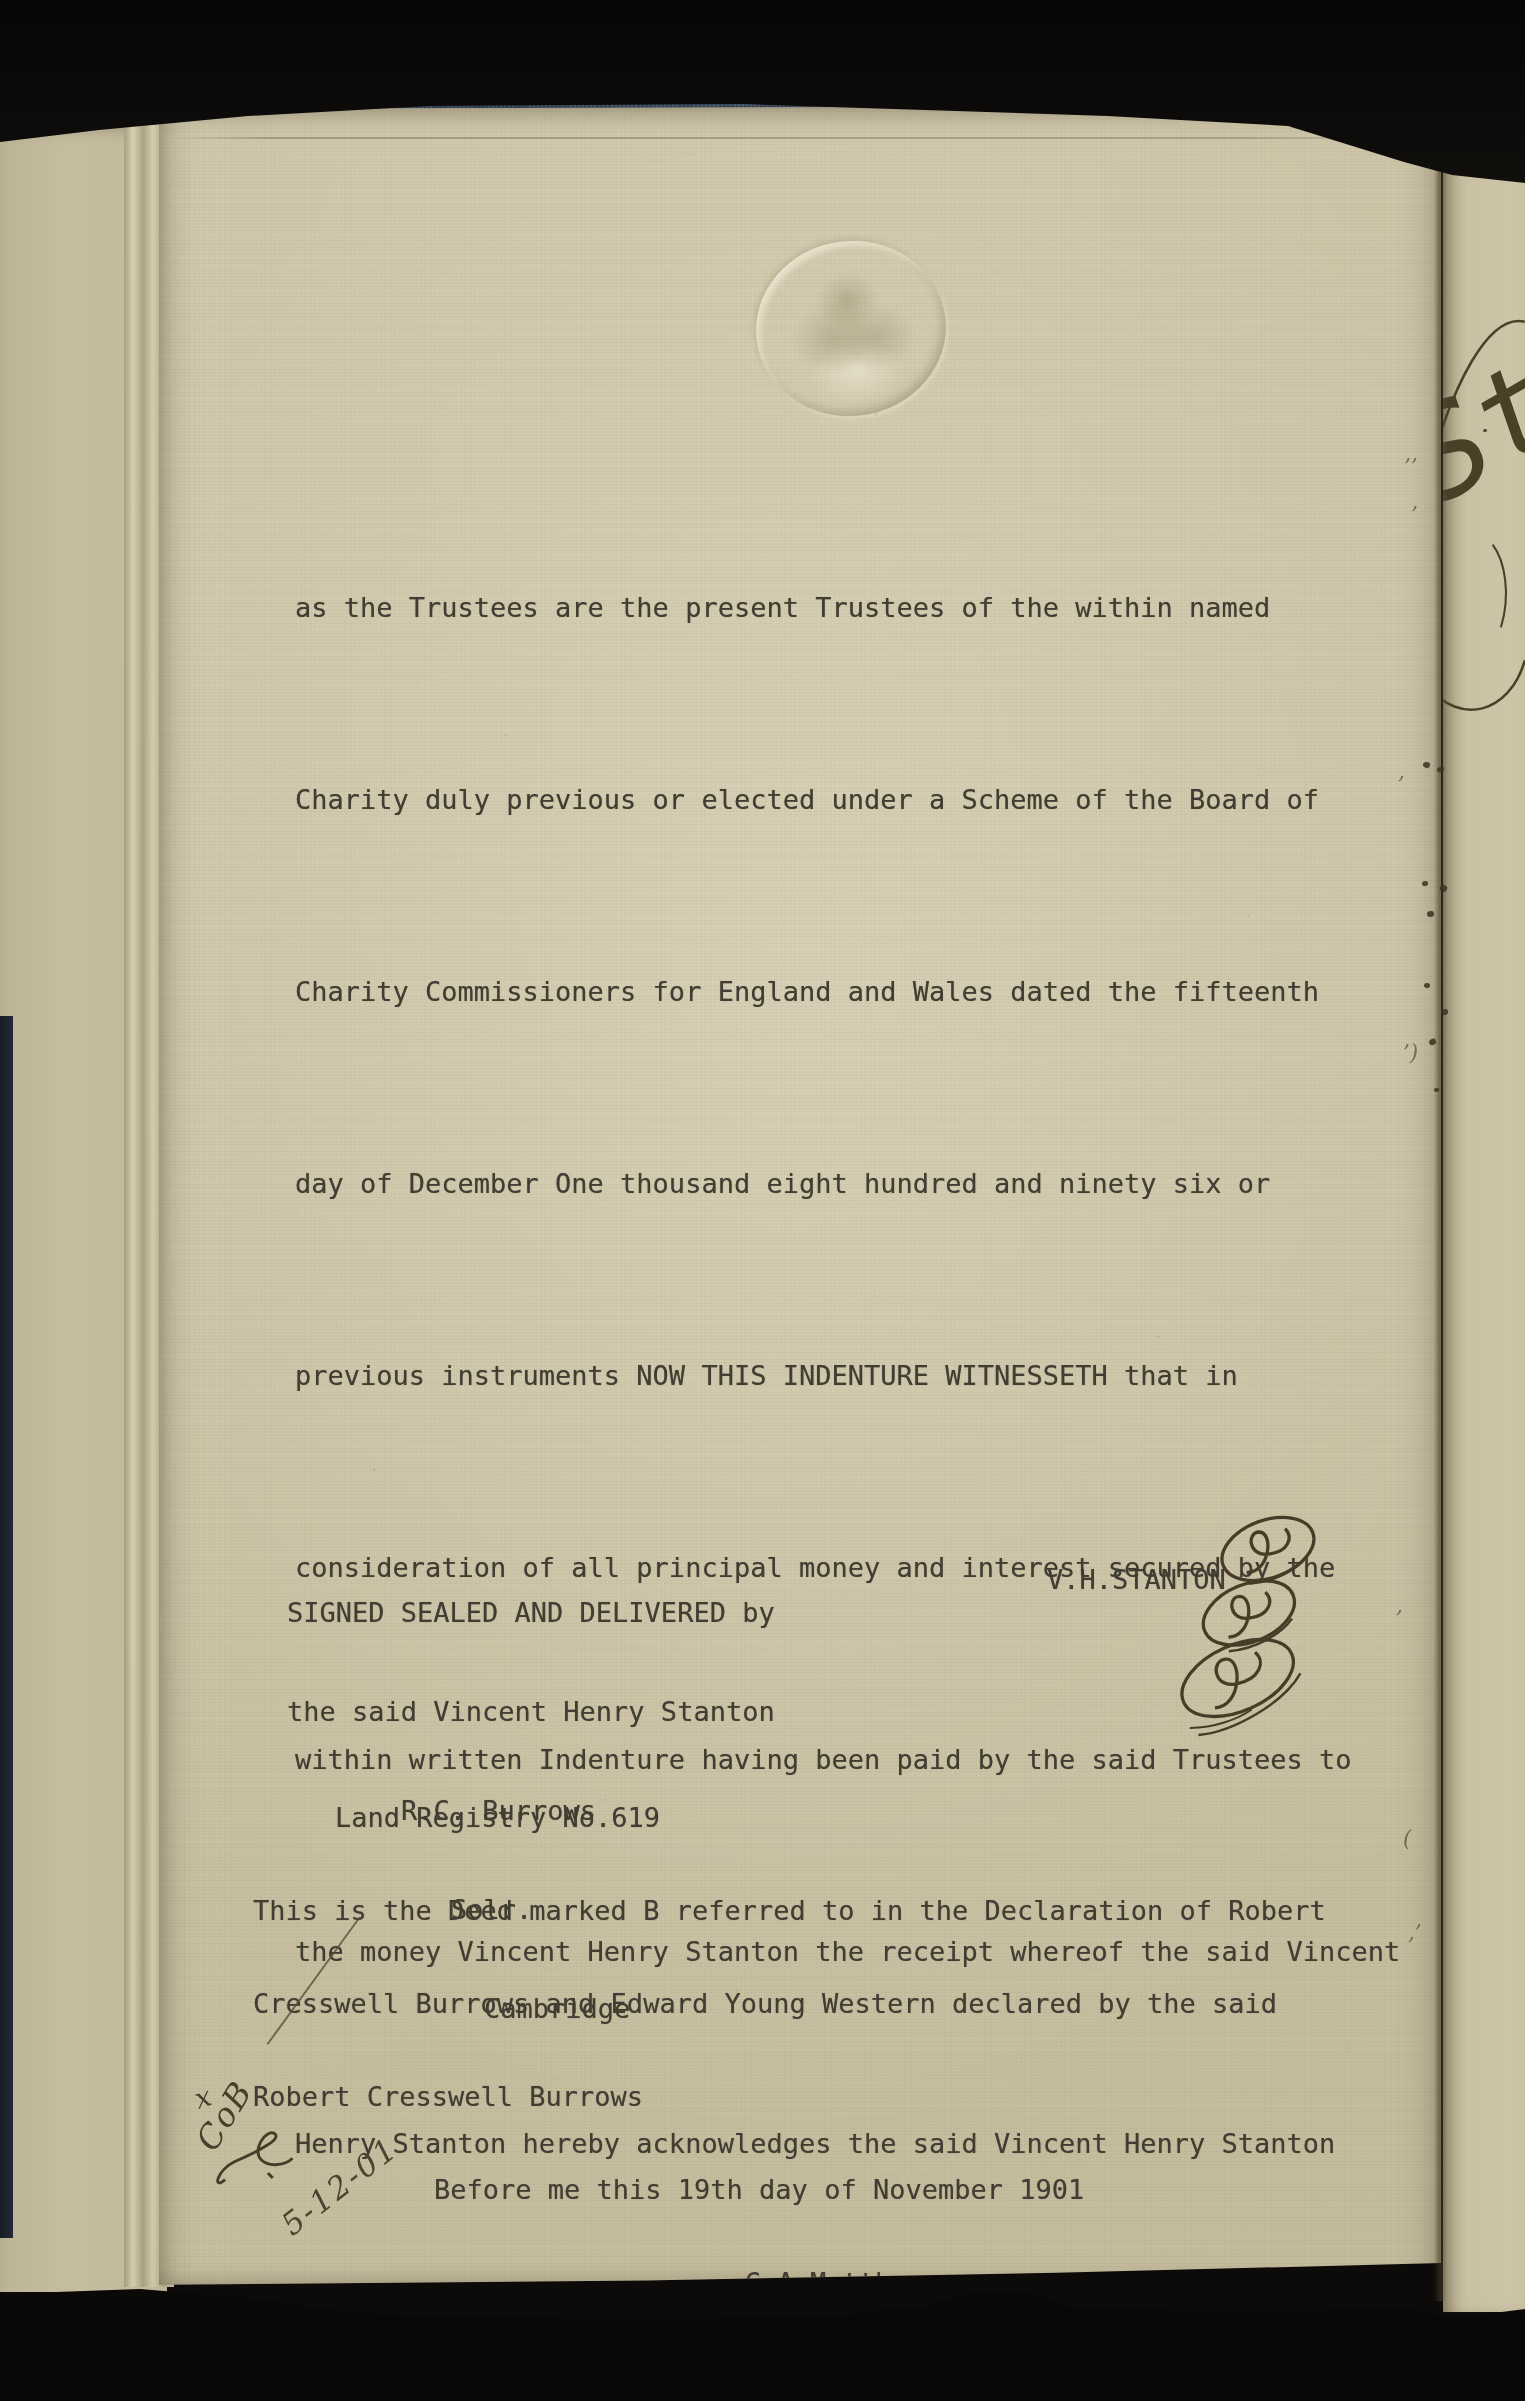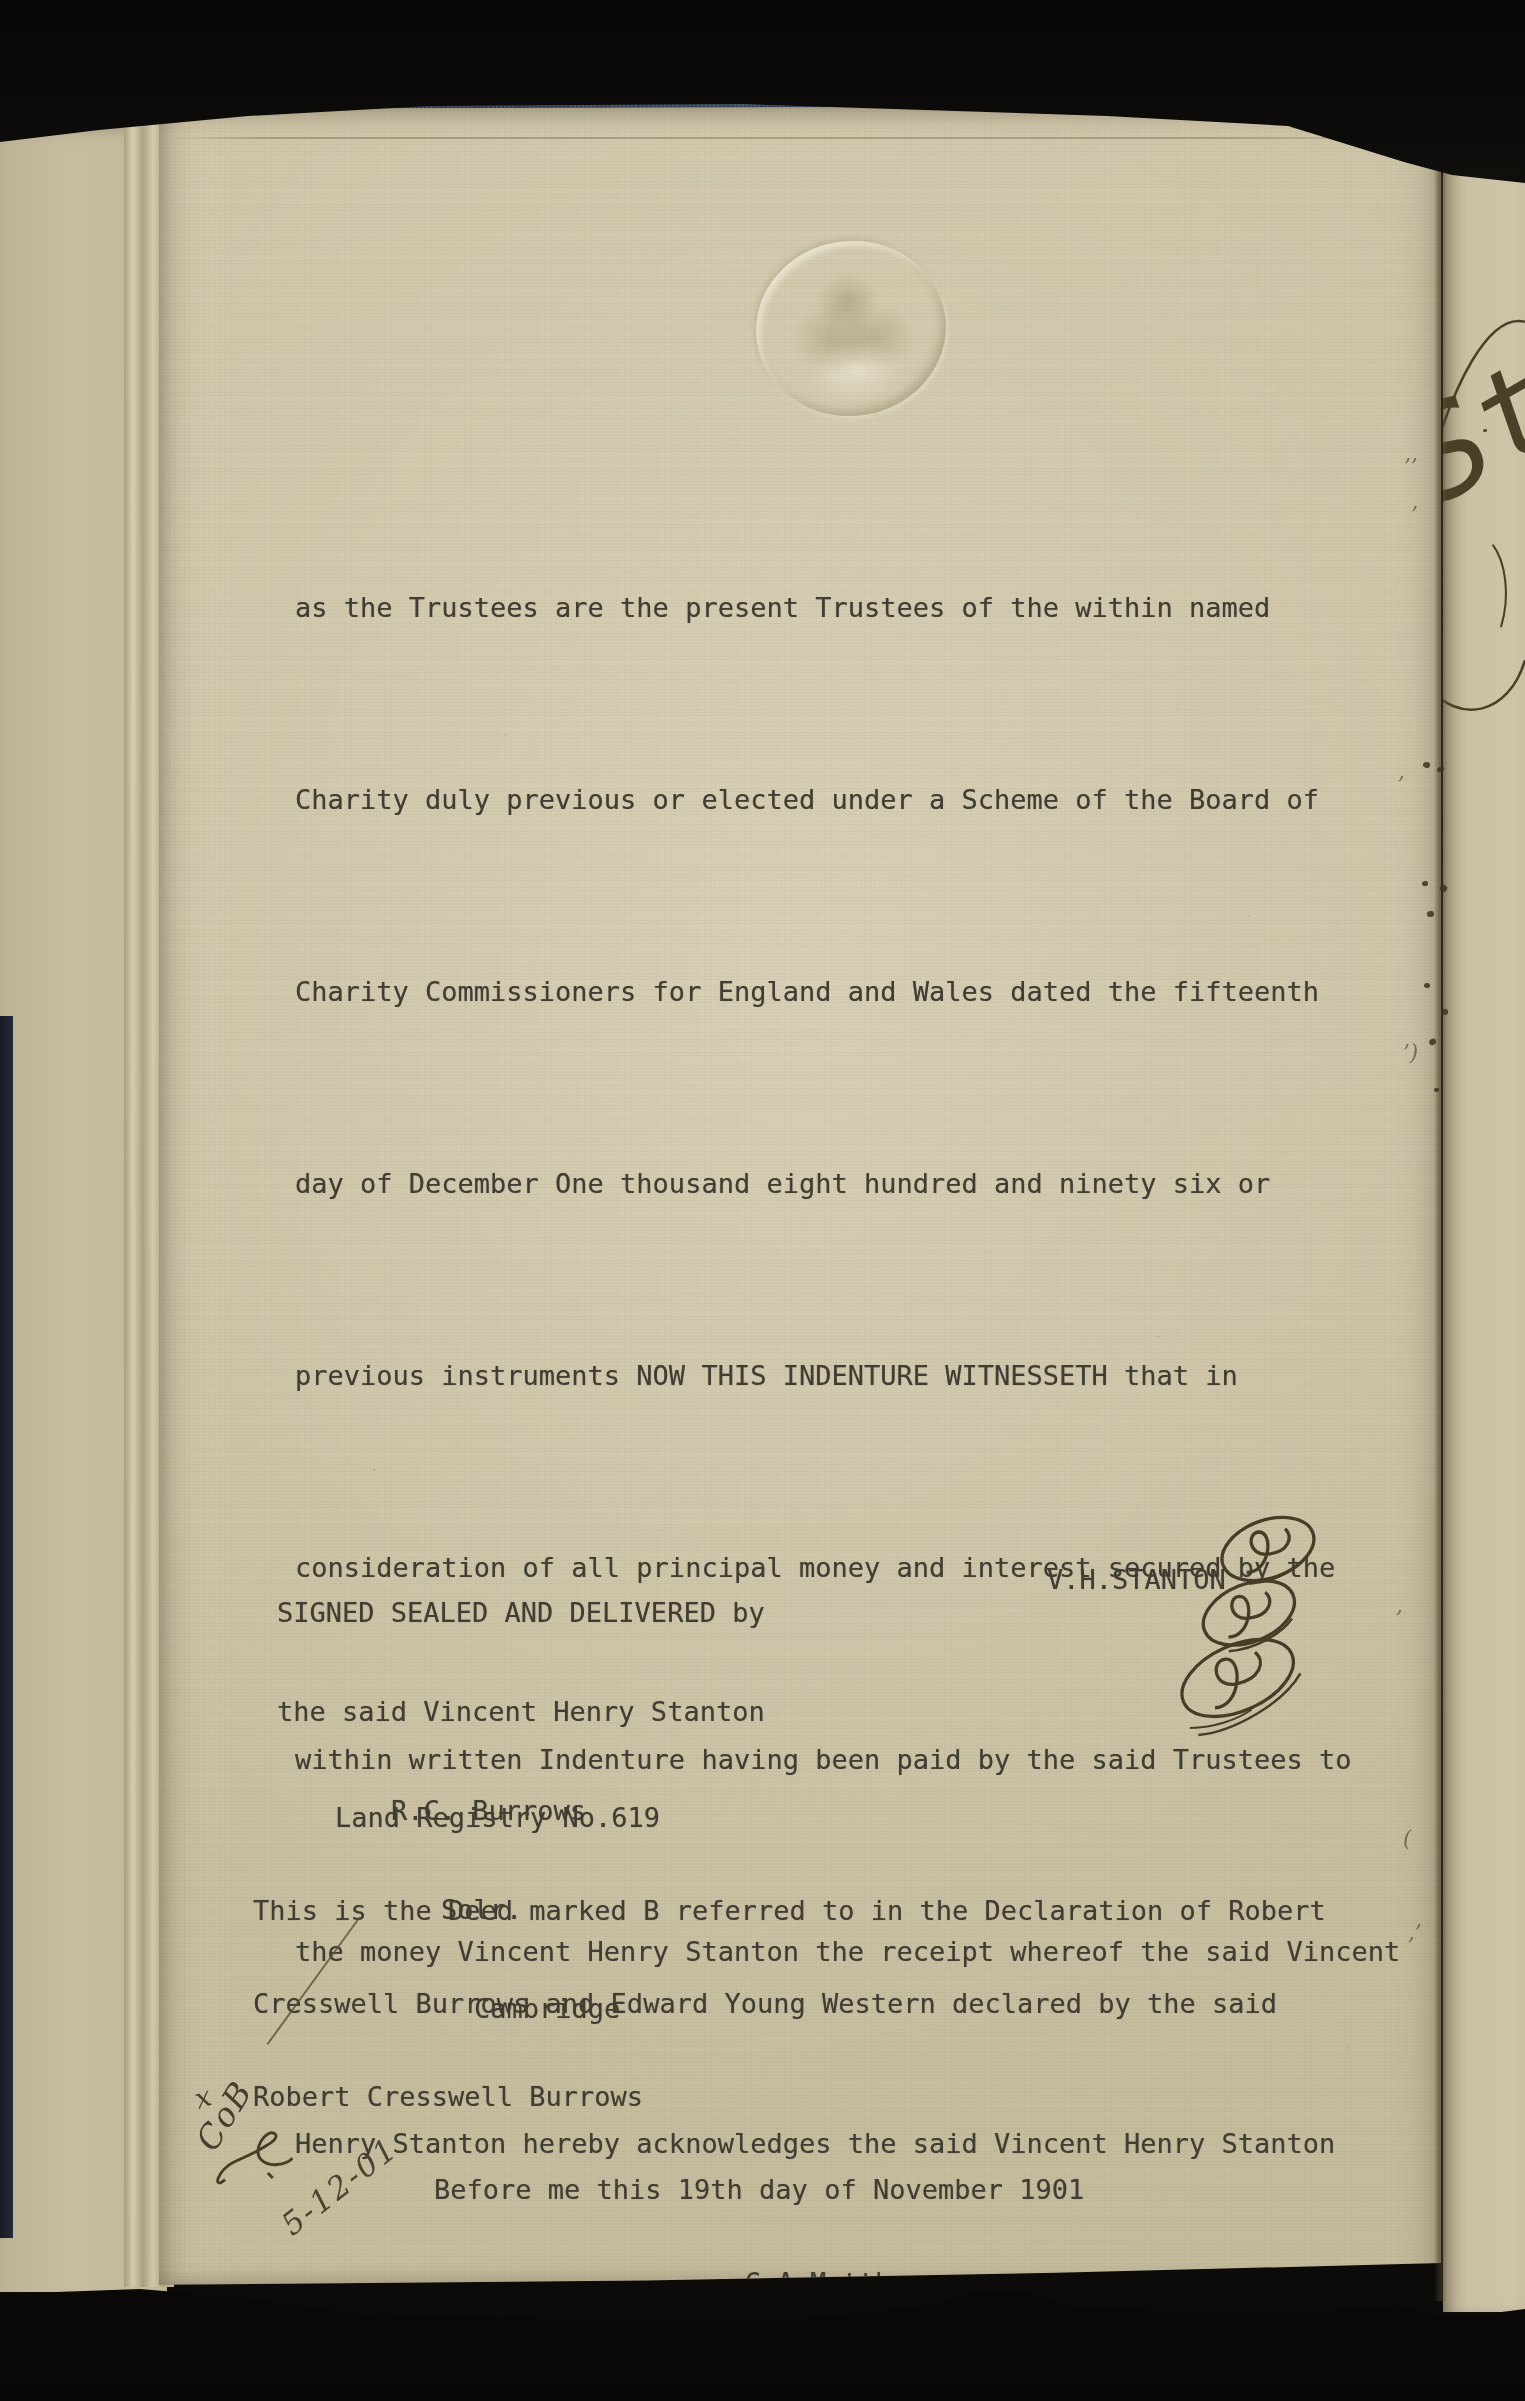--- a/index.html
+++ b/index.html
@@ -111,21 +111,21 @@
     background:
       radial-gradient(30% 28% at 50% 30%,rgba(110,96,62,.28),rgba(0,0,0,0) 70%),
       radial-gradient(40% 36% at 38% 55%,rgba(110,96,62,.24),rgba(0,0,0,0) 70%),
       radial-gradient(38% 34% at 66% 58%,rgba(110,96,62,.22),rgba(0,0,0,0) 70%),
       radial-gradient(46% 30% at 50% 80%,rgba(255,252,235,.4),rgba(0,0,0,0) 70%);
     filter:blur(0.8px);
   }
   
   .typed{color:#413d32;text-shadow:0 0 0.8px rgba(65,61,50,.55);}
   .body-text{position:absolute;left:136px;top:341px;font-size:27px;line-height:64px;white-space:pre;}
-  .sig-block{position:absolute;left:118px;top:1423px;font-size:27px;line-height:33px;white-space:pre;}
+  .sig-block{position:absolute;left:128px;top:1423px;font-size:27px;line-height:33px;white-space:pre;}
   .sig-line{display:block;}
   .ind7{padding-left:114px;} .ind10{padding-left:164px;} .ind12{padding-left:197px;}
   .signatory{position:absolute;left:888px;top:1456px;font-size:27px;line-height:33px;}
   .attest{position:absolute;left:94px;top:1633px;font-size:27px;line-height:31px;white-space:pre;}
   .att-line{display:block;}
   .a-ind5{padding-left:82px;} .a-ind11{padding-left:181px;} .a-ind30{padding-left:492px;}
   .a-ind32{padding-left:525px;}
   
   .hand{font-family:"DejaVu Serif","Liberation Serif",serif;font-style:italic;color:#473e2b;}
   .flourish{position:absolute;z-index:5;}

